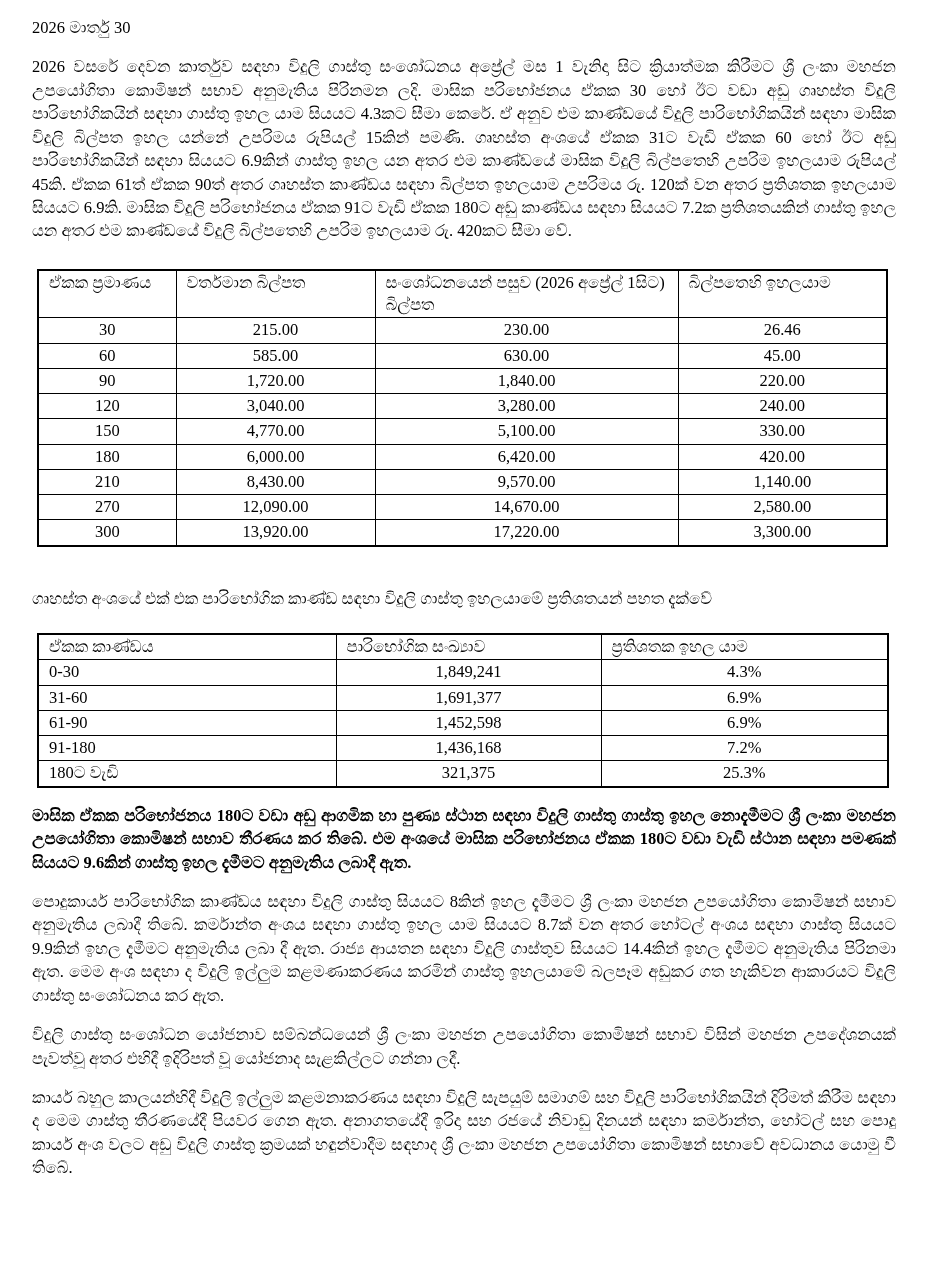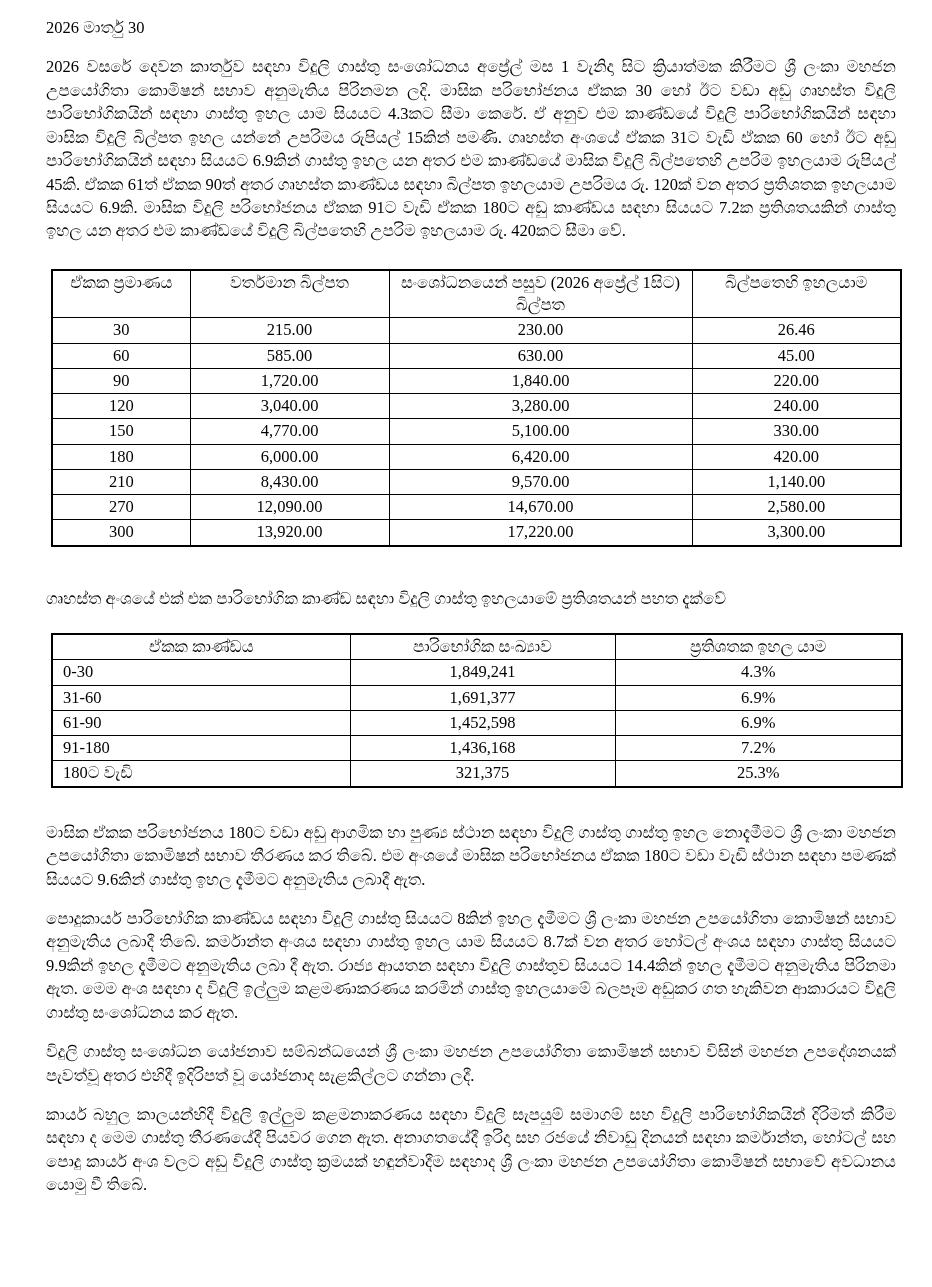--- a/index.html
+++ b/index.html
@@ -3,43 +3,43 @@
 <meta charset="utf-8">
 <style>
   html, body { margin:0; padding:0; background:#ffffff; }
   body {
     width:932px; height:1287px;
     font-family:"Liberation Serif","DejaVu Serif",serif;
     color:#000000;
     position:relative;
     overflow:hidden;
   }
-  .page { padding:12px 36px 10px 46px; font-size:16.5px; line-height:1.42; }
+  .page { padding:12px 36px 10px 32px; font-size:16.5px; line-height:1.42; }
   .date-line { margin:4px 0 0 0; }
   .doc-title { margin:17px 0 0 0; }
   .para { text-align:justify; margin:16px 0 0 0; }
   .caption { margin:40px 0 0 0; }
 
   table { border-collapse:collapse; margin:25px 0 0 5px; table-layout:fixed; }
   table.bill { width:849px; margin-top:26px; }
   table.cat  { width:850px; margin-top:23px; }
   th, td { border:1px solid #000; font-weight:normal; padding:1px 10px; font-size:16.5px; line-height:1.35; vertical-align:top; }
   table { border:2px solid #000; }
-  th { text-align:center; }
+  th { text-align:left; }
   td.ctr { text-align:center; }
   td.num, th.num { text-align:center; }
   .bill col.c1 { width:138px; }
   .bill col.c2 { width:199px; }
   .bill col.c3 { width:303px; }
   .bill col.c4 { width:209px; }
   .cat col.c1 { width:298px; }
   .cat col.c2 { width:265px; }
   .cat col.c3 { width:287px; }
 
-  .after-table { margin-top:33px; }
+  .after-table { margin-top:16px;font-weight:bold; }
 </style>
 </head>
 <body>
 
 <div class="page">
 
   <p class="date-line">2026 මාර්තු 30</p>
 
 
   <p class="para">2026 වසරේ දෙවන කාර්තුව සඳහා විදුලි ගාස්තු සංශෝධනය අප්‍රේල් මස 1 වැනිදා සිට ක්‍රියාත්මක කිරීමට ශ්‍රී ලංකා මහජන උපයෝගිතා කොමිෂන් සභාව අනුමැතිය පිරිනමන ලදි. මාසික පරිභෝජනය ඒකක 30 හෝ ඊට වඩා අඩු ගෘහස්ත විදුලි පාරිභෝගිකයින් සඳහා ගාස්තු ඉහල යාම සියයට 4.3කට සීමා කෙරේ. ඒ අනුව එම කාණ්ඩයේ විදුලි පාරිභෝගිකයින් සඳහා මාසික විදුලි බිල්පත ඉහල යන්නේ උපරිමය රුපියල් 15කින් පමණි. ගෘහස්ත අංශයේ ඒකක 31ට වැඩි ඒකක 60 හෝ ඊට අඩු පාරිභෝගිකයින් සඳහා සියයට 6.9කින් ගාස්තු ඉහල යන අතර එම කාණ්ඩයේ මාසික විදුලි බිල්පතෙහි උපරිම ඉහලයාම රුපියල් 45කි. ඒකක 61ත් ඒකක 90ත් අතර ගෘහස්ත කාණ්ඩය සඳහා බිල්පත ඉහලයාම  උපරිමය රු. 120ක් වන අතර ප්‍රතිශතක ඉහලයාම සියයට 6.9කි. මාසික විදුලි පරිභෝජනය ඒකක 91ට වැඩි ඒකක 180ට අඩු කාණ්ඩය සඳහා සියයට 7.2ක ප්‍රතිශතයකින් ගාස්තු ඉහල යන අතර එම කාණ්ඩයේ විදුලි බිල්පතෙහි උපරිම ඉහලයාම රු. 420කට සීමා වේ.</p>

